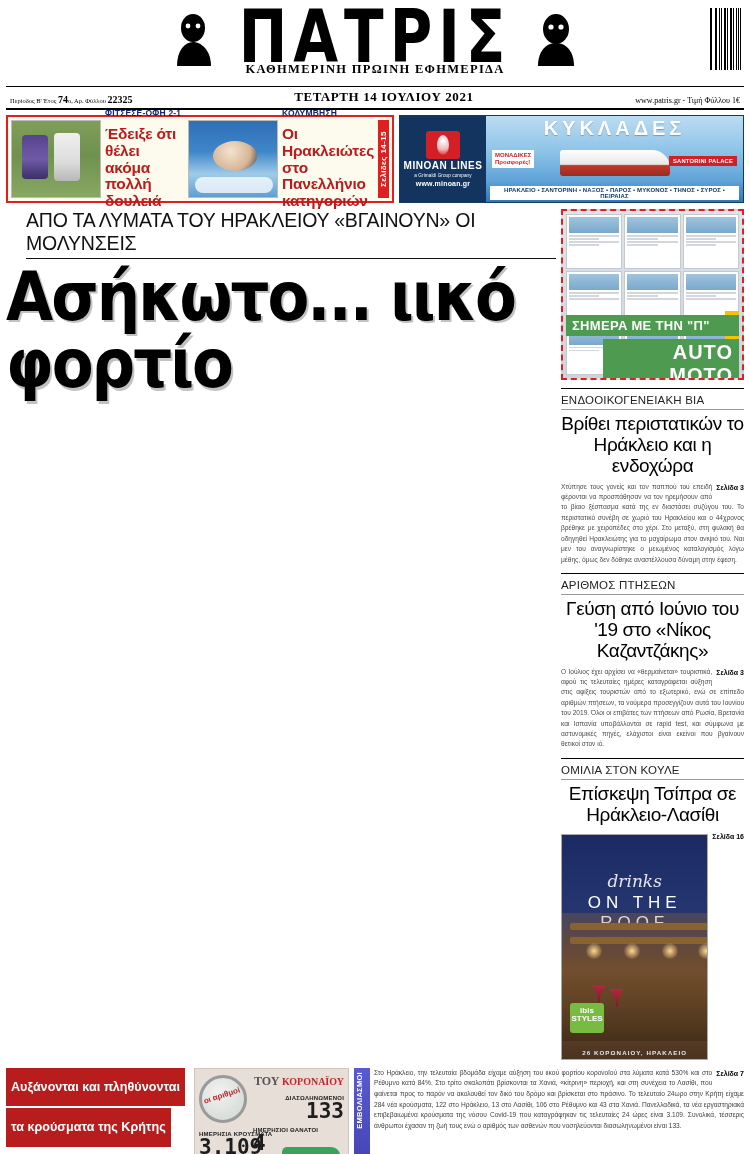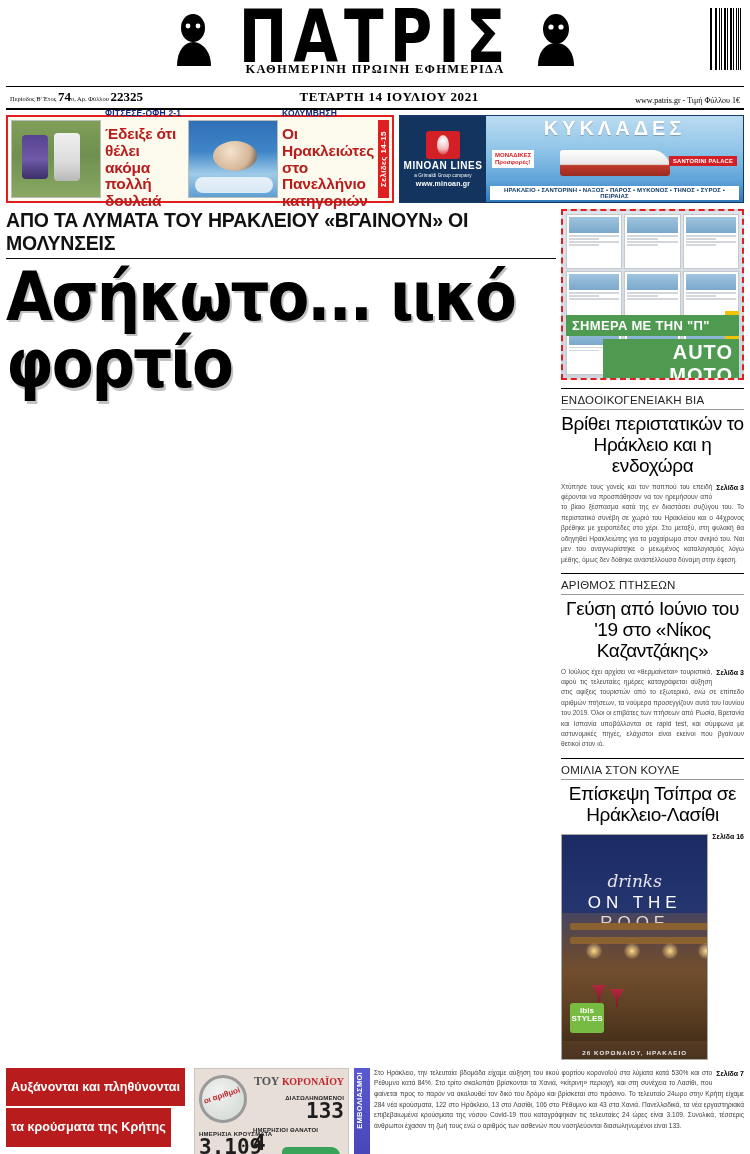--- a/index.html
+++ b/index.html
@@ -30,21 +30,21 @@
   .barcode i { display: block; width: 1px; height: 100%; background: #000; }
   .barcode i.w { width: 2px; }
   .barcode i.s { background: transparent; }
 
   .mast-info {
     display: flex; justify-content: space-between; align-items: flex-end;
     border-top: 1.5px solid #000; border-bottom: 2.5px solid #000;
     padding: 2px 4px 3px 4px; margin-top: 4px;
   }
   .mi-left { font-size: 6.5px; font-family: "Liberation Serif", serif; }
-  .mi-left b { font-size: 13px; }
+  .mi-left b { font-size: 10px; }
   .mi-center { font-family: "Liberation Serif", serif; font-weight: bold; font-size: 13px; letter-spacing: .6px; }
   .mi-right { font-size: 8px; font-family: "Liberation Serif", serif; }
 
   
   .promo-row { display: flex; gap: 5px; margin-top: 5px; height: 88px; }
   .sports-promo {
     flex: 0 0 388px; border: 2.5px solid #e02020; background: #fdfbee;
     display: flex; align-items: stretch; padding: 3px; position: relative; gap: 4px;
   }
   .sp-photo { width: 90px; flex: 0 0 90px; border: 1px solid #bbb; position: relative; overflow: hidden; }
@@ -95,22 +95,22 @@
   .kyklades { text-align: center; font-size: 20px; font-weight: bold; color: #fff; letter-spacing: 4px; line-height: 1; text-shadow: 0 1px 1px rgba(0,0,0,.25); }
   .mon-offer { position: absolute; left: 6px; top: 34px; background: #fff; color: #d32027; font-size: 6px; font-weight: bold; padding: 2px 3px; line-height: 1.15; }
   .santorini-palace { position: absolute; right: 6px; top: 40px; background: #d32027; color: #fff; font-size: 5.8px; font-weight: bold; padding: 2px 4px; letter-spacing: .2px; }
   .ferry { position: absolute; left: 50%; top: 34px; transform: translateX(-50%); width: 110px; height: 26px; background: linear-gradient(180deg,#ffffff 0%,#e8e8e8 55%,#c0392b 60%,#9a2b20 100%); border-radius: 3px 18px 3px 3px; }
   .minoan-ports { text-align: center; font-size: 6px; font-weight: bold; color: #0e3a66; letter-spacing: .1px; background: #fff; padding: 1px; }
 
   
   .main-area { display: flex; gap: 5px; margin-top: 6px; }
   .main-left { flex: 1; min-width: 0; }
   .kicker-line {
-    font-size: 19.5px; font-weight: 700; letter-spacing: -.2px; color: #111;
-    border-bottom: 1.6px solid #111; padding-bottom: 3px;
+    font-size: 19.5px; font-weight: 400; letter-spacing: -.2px; color: #111;
+    border-bottom: 1.6px solid #111; padding-bottom: 3px; margin-left: 20px;
   }
   .big-headline {
     font-family: "DejaVu Sans", sans-serif; font-weight: bold;
     font-size: 61px; line-height: .98; letter-spacing: -2px; color: #000;
     margin-top: 4px; text-shadow: 2px 2px 0 rgba(120,120,120,.45);
     transform: scaleY(1.12); transform-origin: left top;
   }
 
   
   .right-rail { flex: 0 0 183px; }

